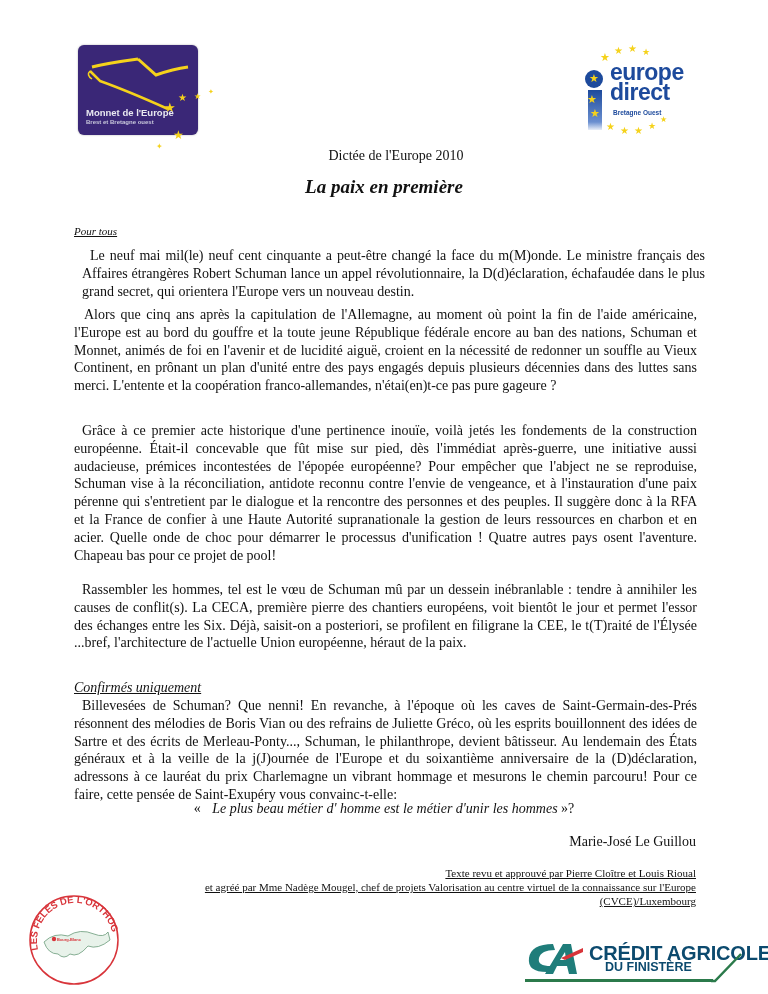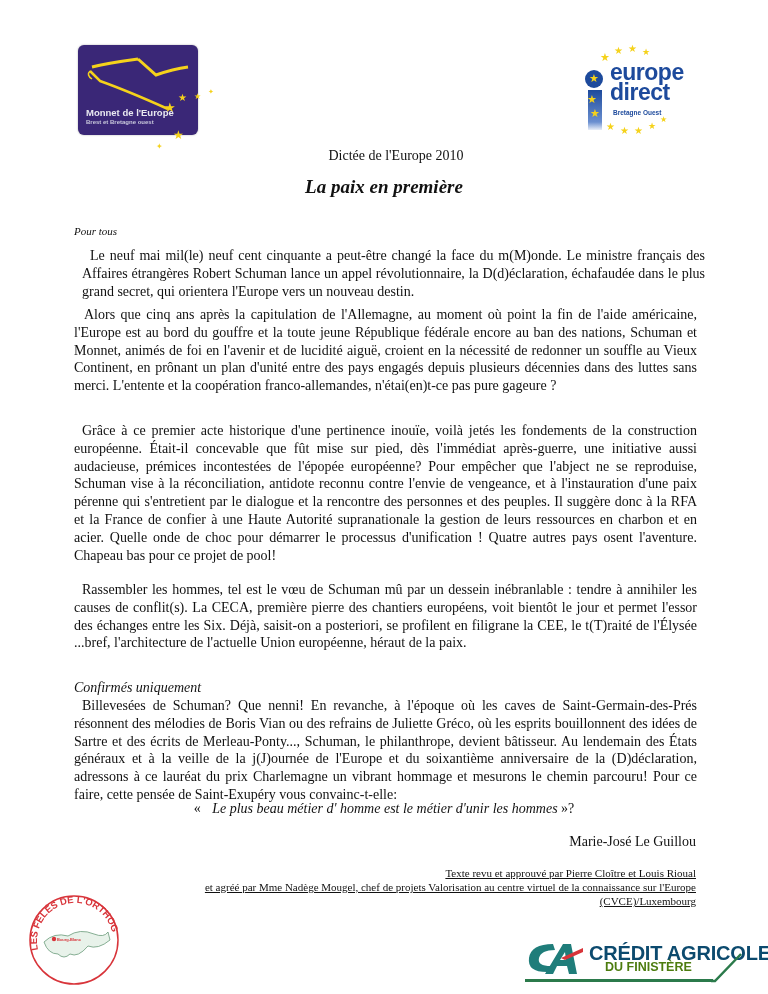--- a/index.html
+++ b/index.html
@@ -40,21 +40,21 @@
   }
   #logo-ed .idot {
     position: absolute; left: 15px; top: 20px; width: 18px; height: 18px; border-radius: 50%;
     background: #1d4a9c;
   }
 
   
   #subtitle { left: 0; width: 768px; top: 148px; text-align: center; font-size: 14px; margin-left: 12px; }
   #title { left: 0; width: 768px; top: 176px; text-align: center; font-size: 19px; font-weight: bold; font-style: italic; }
 
-  .section-label { font-style: italic; }
+  .section-label { font-style: italic; text-decoration: underline; }
   #label1 { left: 74px; top: 225px; font-size: 11px; }
   #label2 { left: 74px; top: 680px; font-size: 14px; }
 
   .para {
     position: absolute; left: 74px; width: 623px;
     font-size: 14px; line-height: 17.8px; text-align: justify; text-indent: 8px;
   }
   #p1 { top: 239px; }
   #p2 { top: 306px; text-indent: 10px; }
   #p3 { top: 422px; }
@@ -69,21 +69,21 @@
 
   
   #stamp { left: 24px; top: 888px; width: 100px; height: 100px; }
   #ca { left: 525px; top: 938px; width: 220px; height: 50px; }
   #ca .t1 {
     position: absolute; left: 64px; top: 4px; font-family: "Liberation Sans", sans-serif;
     font-weight: bold; font-size: 20px; color: #0c4a6e; white-space: nowrap; letter-spacing: -0.2px;
   }
   #ca .t2 {
     position: absolute; left: 80px; top: 22px; font-family: "Liberation Sans", sans-serif;
-    font-weight: bold; font-size: 12.5px; color: #4d7c0f; white-space: nowrap;
+    font-weight: bold; font-size: 12.5px; color: #0c4a6e; white-space: nowrap;
   }
   #ca .line { position: absolute; left: 0; top: 41px; width: 188px; height: 3px; background: #2b7a4b; }
 </style>
 </head>
 <body>
 
 <div id="logo-maison" class="abs">
   <div class="box">
     <svg width="120" height="90" style="position:absolute;left:0;top:0">
       <path d="M14 22 Q30 18 60 14" stroke="#f5d21b" stroke-width="3" fill="none"></path>

